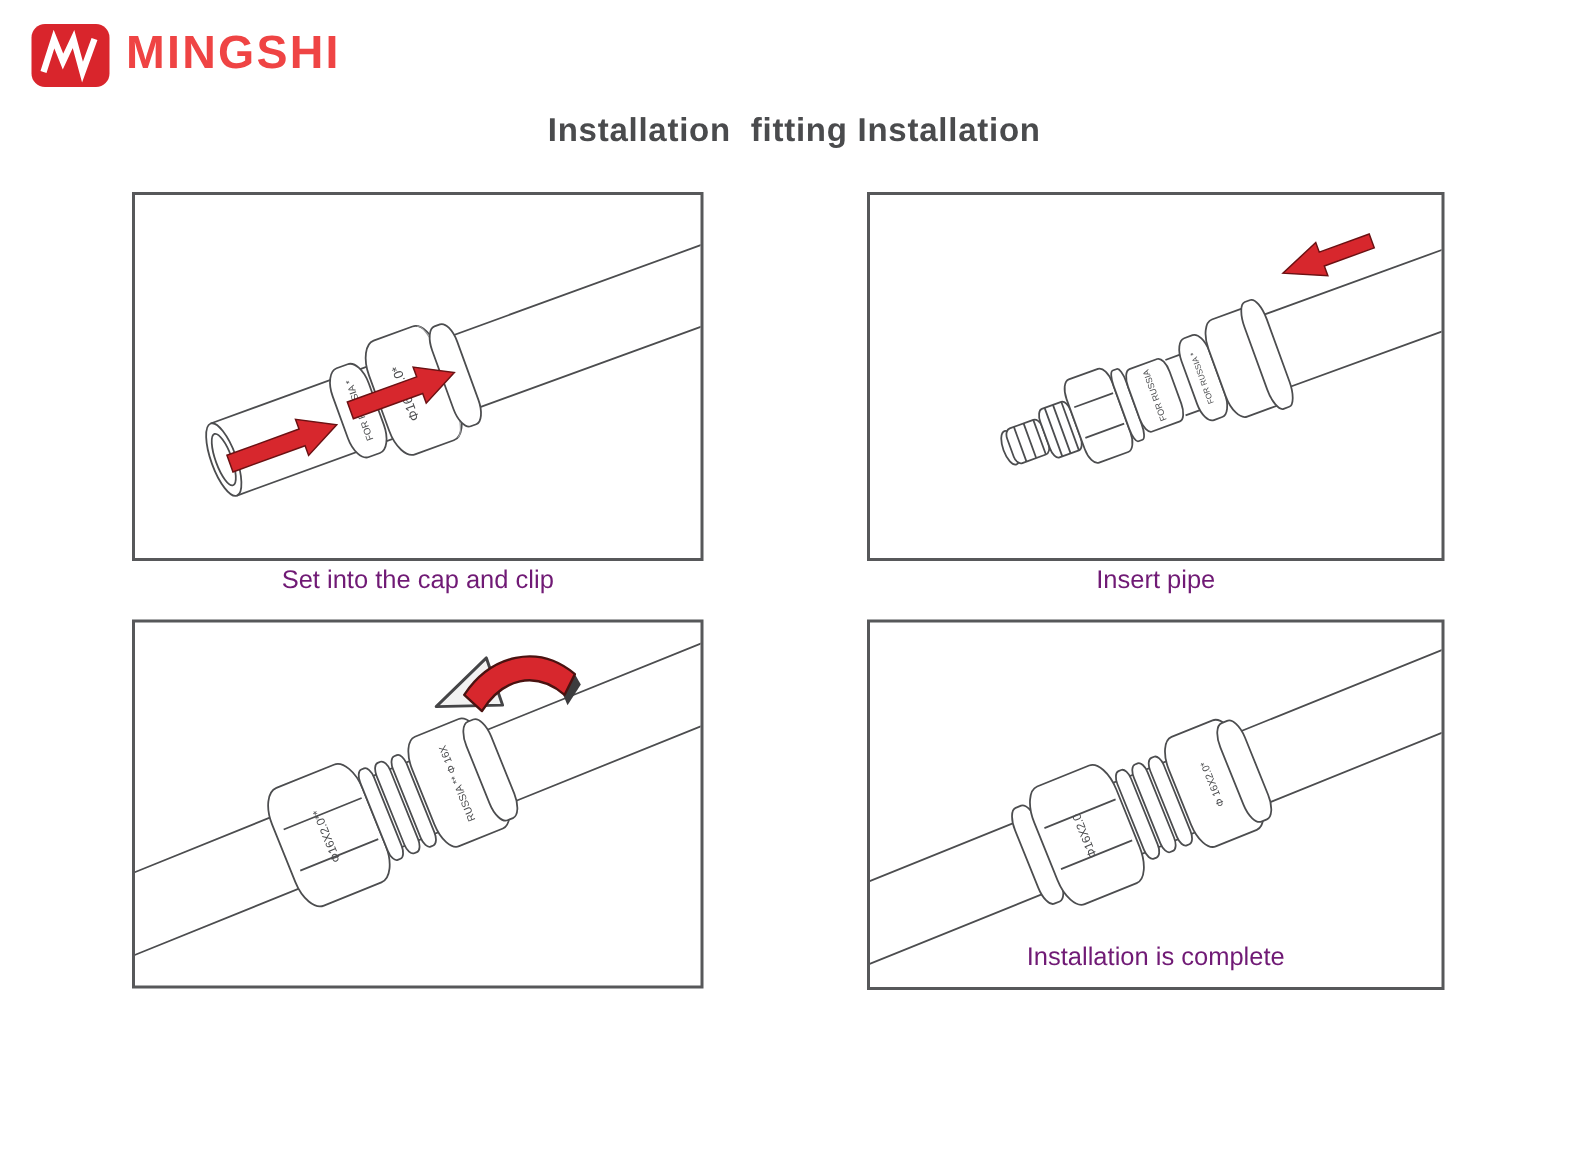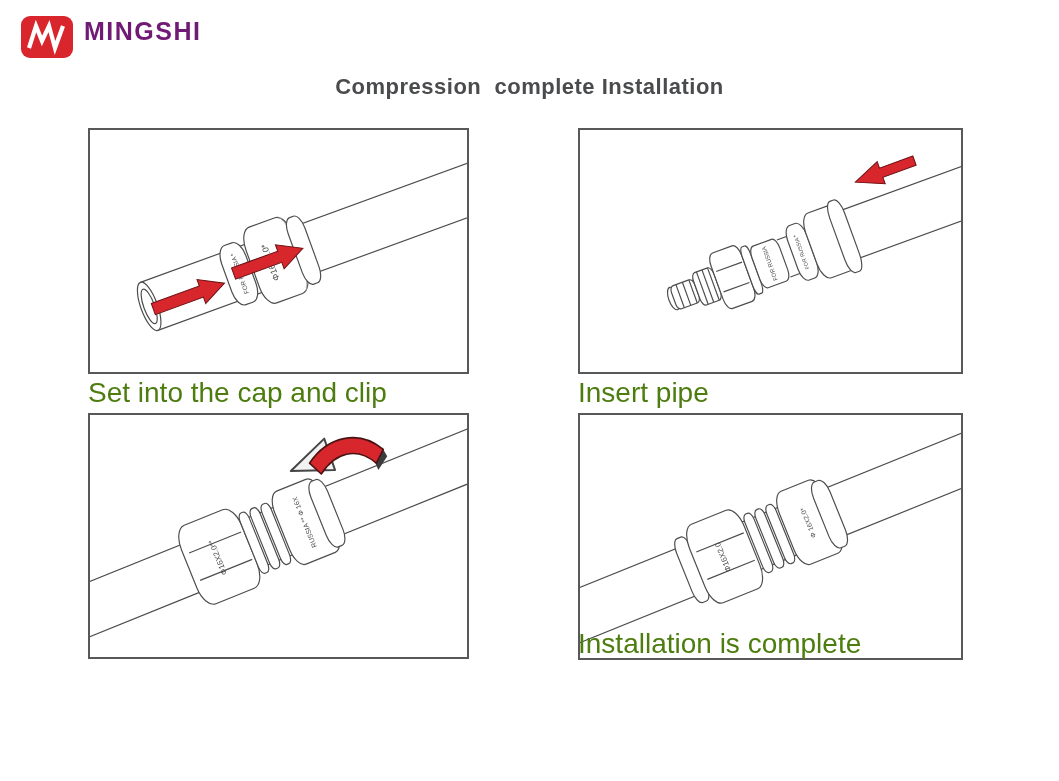--- a/index.html
+++ b/index.html
@@ -1,51 +1,51 @@
 <!DOCTYPE html>
 <html><head>
 <meta charset="utf-8">
 <style>
   html,body{margin:0;padding:0;background:#fff;}
   #page{position:relative;width:1059px;height:781px;background:#fff;overflow:hidden;
         font-family:"Liberation Sans","DejaVu Sans",sans-serif;}
   
   #logo{position:absolute;left:20px;top:15px;width:54px;height:44px;}
-  #brand{position:absolute;left:84px;top:17px;font-size:25px;font-weight:bold;
-         letter-spacing:1.5px;color:#701a75;}
+  #brand{position:absolute;left:84px;top:17px;font-size:31px;font-weight:bold;
+         letter-spacing:1.5px;color:#ef4444;}
   
   #title{position:absolute;left:0;top:74px;width:1059px;text-align:center;
          font-size:22px;font-weight:bold;letter-spacing:0.5px;color:#4a4b4d;white-space:pre;}
   
   .panel{position:absolute;border:2px solid #57585a;background:#fff;box-sizing:border-box;}
   #panel1{left:88px;top:128px;width:381px;height:246px;}
   #panel2{left:578px;top:128px;width:385px;height:246px;}
   #panel3{left:88px;top:413px;width:381px;height:246px;}
   #panel4{left:578px;top:413px;width:385px;height:247px;}
   .panel svg{display:block;width:100%;height:100%;}
   
-  .caption{position:absolute;font-size:28px;color:#4d7c0f;}
+  .caption{position:absolute;text-align:center;font-size:17px;color:#701a75;}
   #cap1{left:88px;top:377px;width:381px;}
   #cap2{left:578px;top:377px;width:385px;}
   #cap3{left:88px;top:664px;width:381px;}
   #cap4{left:578px;top:628px;width:385px;}
   text{font-family:"Liberation Sans","DejaVu Sans",sans-serif;}
 </style>
 </head>
 <body>
 
 <div id="page">
 
   <svg id="logo" viewBox="0 0 54 44">
     <rect x="1" y="1" width="52" height="42" rx="9" fill="#d9252c"></rect>
     <polyline points="9,33 16,11 22,26 29,11 35,33 43,11" fill="none" stroke="#ffffff" stroke-width="4.2" stroke-linejoin="miter"></polyline>
   </svg>
   <div id="brand">MINGSHI</div>
 
-  <div id="title">Compression  complete Installation</div>
+  <div id="title">Installation  fitting Installation</div>
 
   <div class="panel" id="panel1">
     <svg viewBox="0 0 381 246">
       <g stroke="#4c4d4f" stroke-width="1.2" fill="none" transform="translate(200,128) rotate(-20)">
         <g>
           <path d="M -150,-26 L 335,-26 M -150,26 L 335,26"></path>
           <ellipse cx="-150" cy="0" rx="8.5" ry="26" fill="#ffffff"></ellipse>
           <ellipse cx="-150" cy="0" rx="5.5" ry="18.5" fill="#ffffff"></ellipse>
         </g>
         <g>

